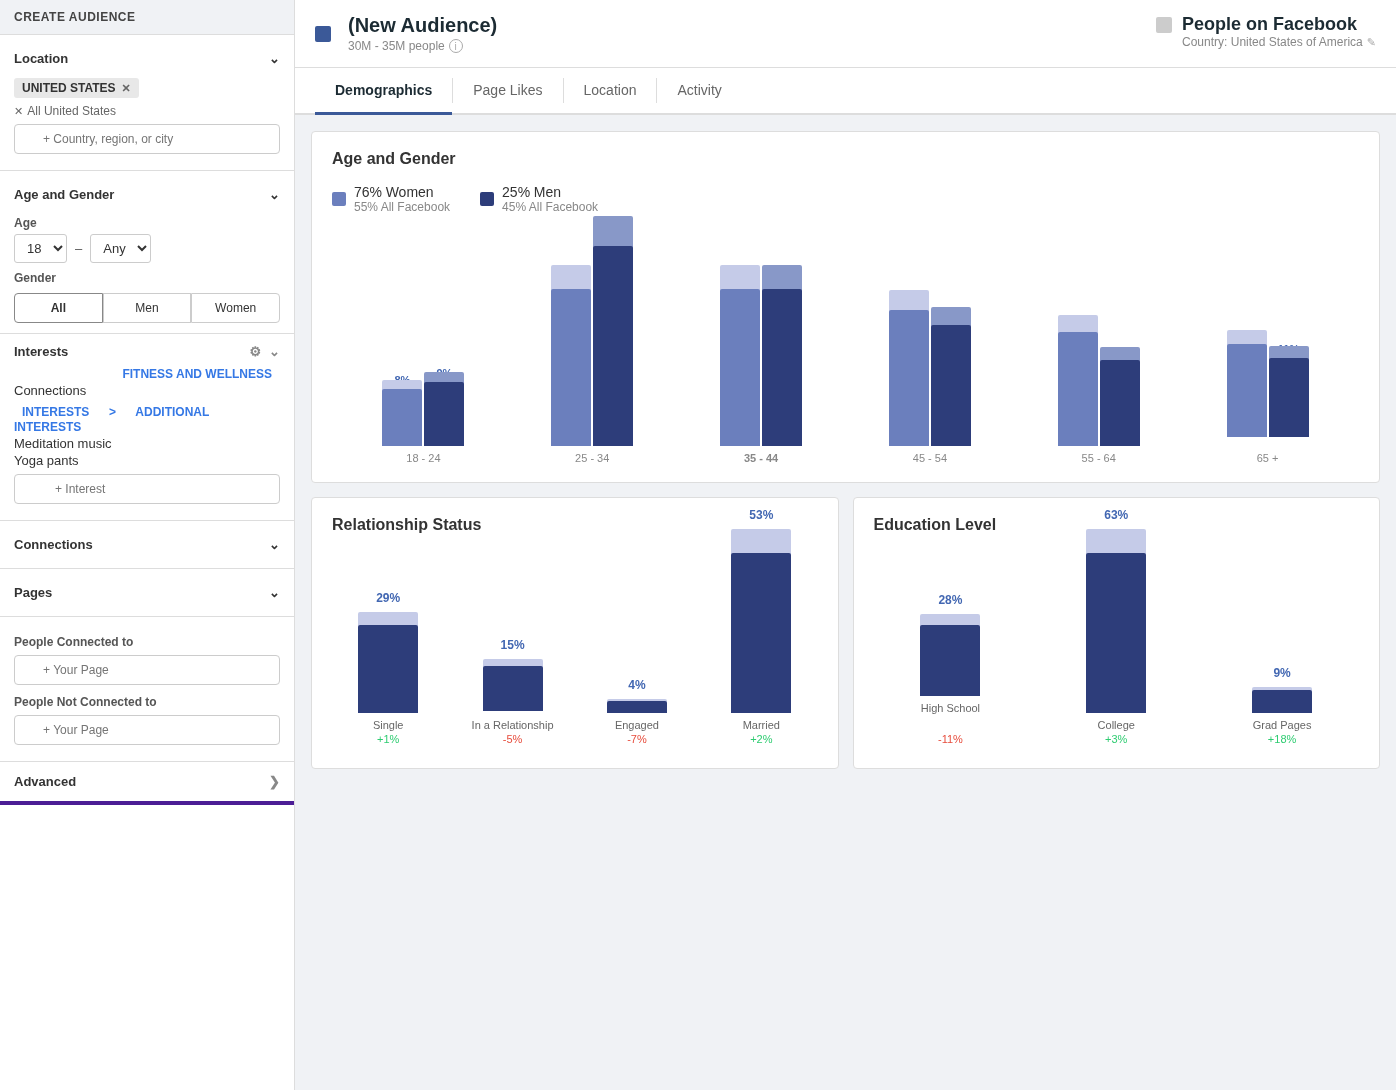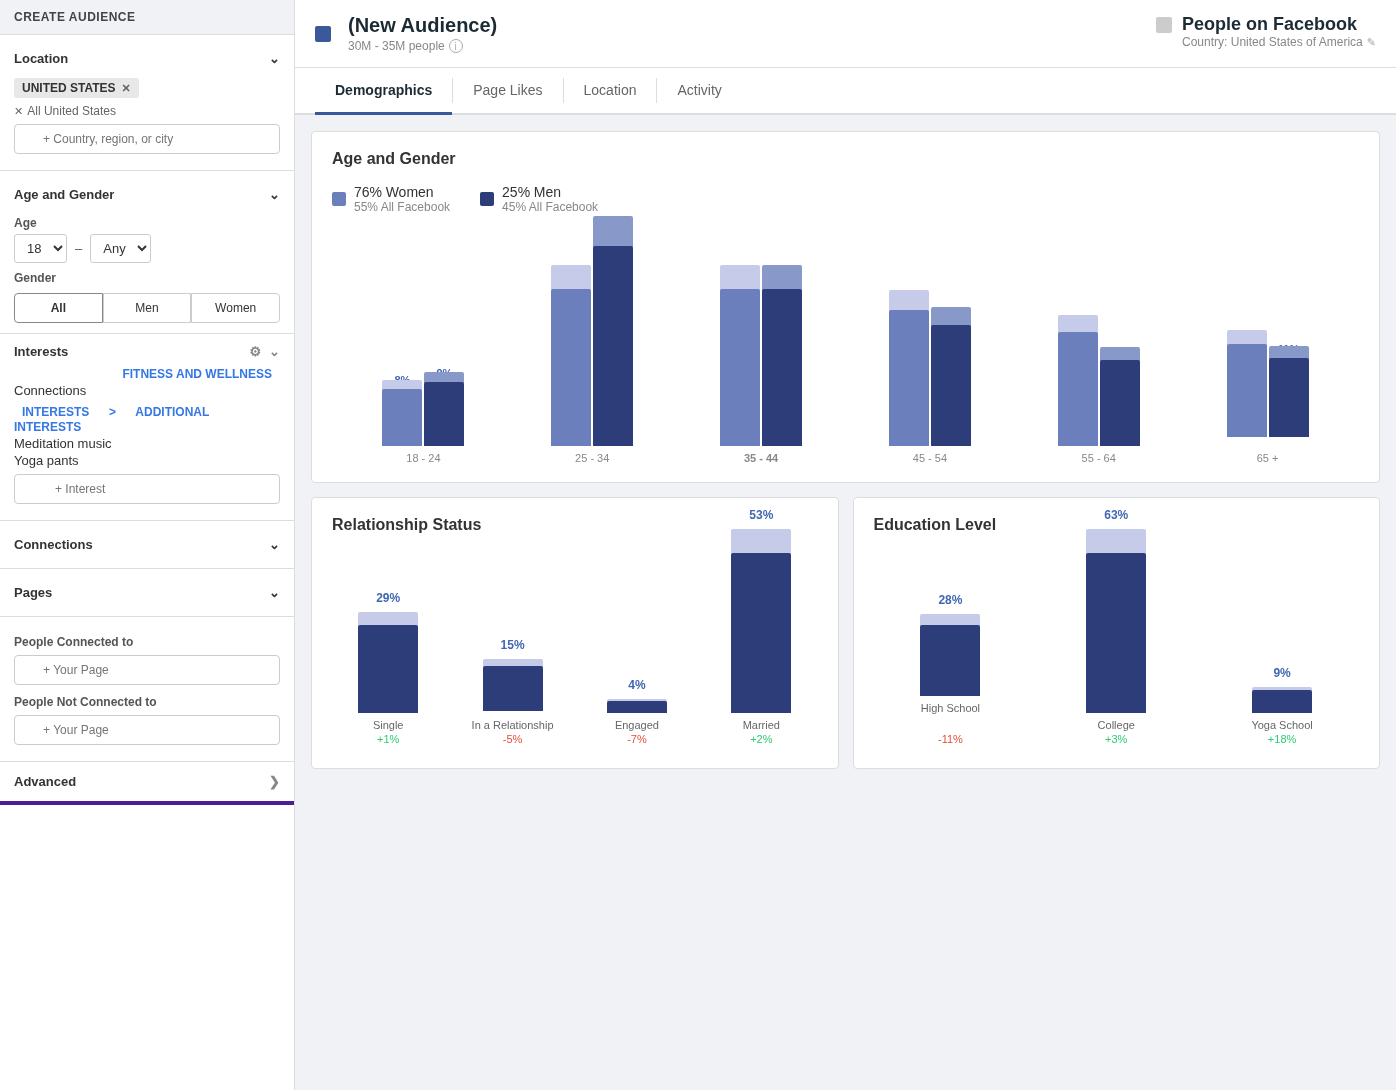--- a/index.html
+++ b/index.html
@@ -424,21 +424,21 @@
     </div>
     <div style="font-size:11px;color:#666;margin-top:6px;text-align:center;">College</div>
     <div style="font-size:11px;color:#2ecc71;margin-top:2px;">+3%</div>
               </div>
               <div style="display: flex; flex-direction: column; align-items: center; flex: 1 1 0%;">
     <div style="font-size:12px;color:#4267b2;font-weight:600;margin-bottom:3px;">9%</div>
     <div style="position:relative;width:60px;height:30px;display:flex;align-items:flex-end;">
       <div style="position:absolute;bottom:0;left:0;width:60px;height:26px;background:#c5cbe8;border-radius:2px 2px 0 0;"></div>
       <div style="position:relative;z-index:1;width:60px;height:23px;background:#2d3d7a;border-radius:2px 2px 0 0;"></div>
     </div>
-    <div style="font-size:11px;color:#666;margin-top:6px;text-align:center;">Yoga School</div>
+    <div style="font-size:11px;color:#666;margin-top:6px;text-align:center;">Grad Pages</div>
     <div style="font-size:11px;color:#2ecc71;margin-top:2px;">+18%</div>
               </div>
             </div>
         </div>
 
       </div>
     </div>
   </div>
 </div>
 

